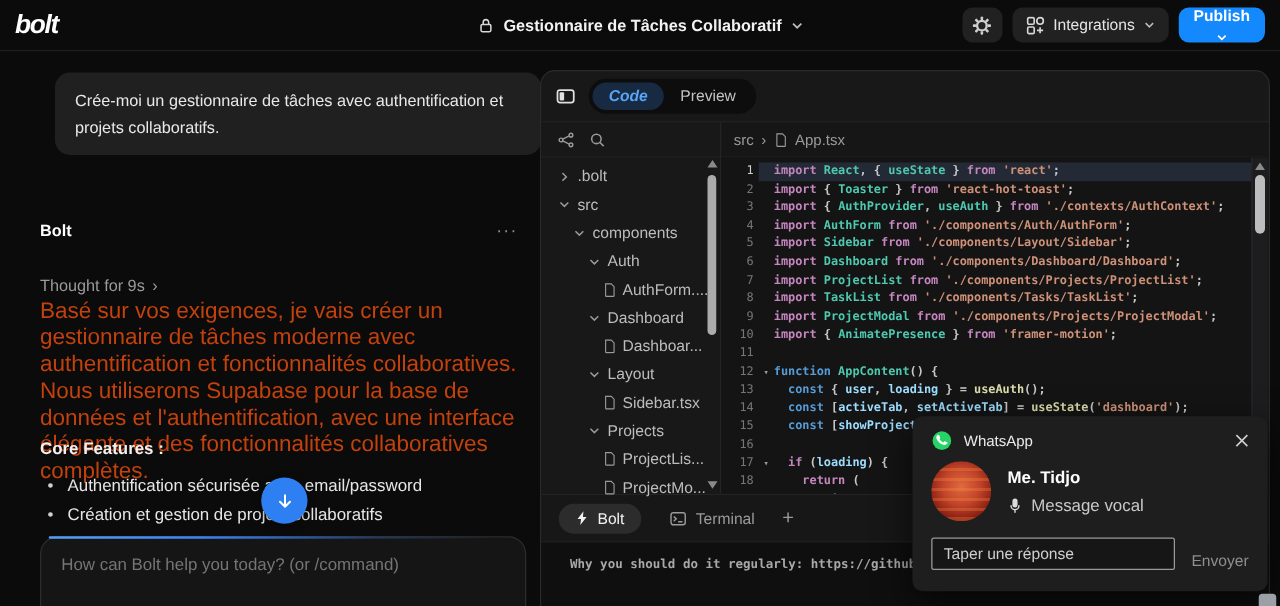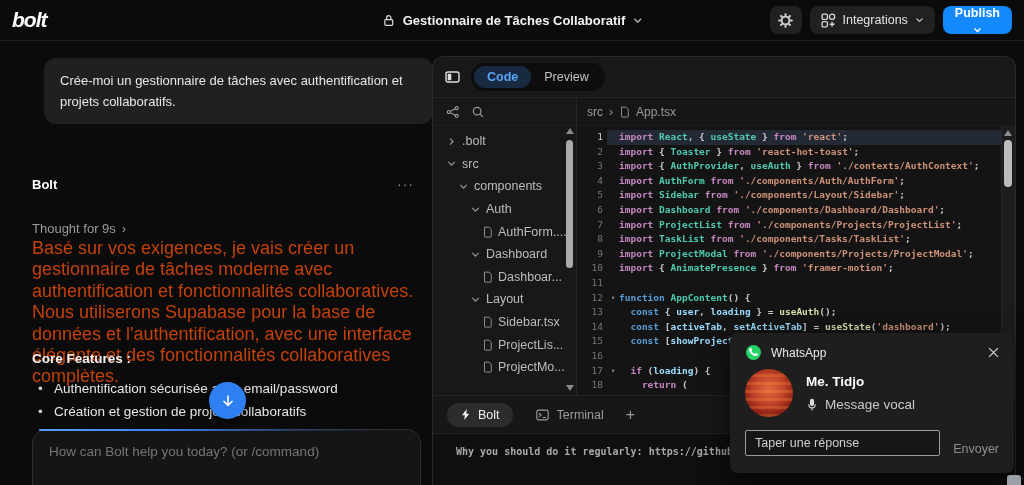--- a/index.html
+++ b/index.html
@@ -47,21 +47,21 @@
               resize:none;padding:14px 16px;font-family:"Liberation Sans",sans-serif;font-size:13.5px;color:#e6e6e6;}
   .chat-input textarea::placeholder{color:#757575;}
 
   
   #workbench{position:absolute;top:56px;left:432px;width:584px;height:429px;box-sizing:border-box;
              background:#181818;border:1px solid #2a2a2a;border-bottom:0;border-radius:12px 12px 0 0;
              display:flex;flex-direction:column;overflow:hidden;}
   .wb-header{height:40px;flex:none;border-bottom:1px solid #242424;display:flex;align-items:center;
              gap:10px;padding:0 11px;}
   .seg{display:flex;background:#0d0d0d;border-radius:999px;padding:3px;}
-  .seg-code{padding:4px 13px;border-radius:999px;background:#182a42;color:#58a4f6;font-size:12.5px;font-weight:600;}
+  .seg-code{padding:4px 13px;border-radius:999px;background:#182a42;color:#58a4f6;font-size:12.5px;font-weight:600;font-style:italic;}
   .seg-prev{padding:4px 13px;color:#c2c2c2;font-size:12.5px;}
   .wb-main{flex:1;display:flex;min-height:0;}
   .explorer{width:143px;flex:none;border-right:1px solid #242424;position:relative;background:#181818;}
   .exp-toolbar{height:27px;display:flex;align-items:center;gap:11px;padding-left:13px;border-bottom:1px solid #202020;}
   .tree{padding-top:4px;}
   .tree-row{height:22.6px;display:flex;align-items:center;gap:5px;font-size:12.5px;color:#bcbcbc;cursor:default;}
   .tree-row svg{flex:none;}
   .exp-sb{position:absolute;top:30px;right:1px;bottom:4px;width:10px;}
   .exp-sb .thumb{position:absolute;top:12px;left:1px;width:7px;height:128px;background:#ababab;border-radius:4px;}
   .sb-arrow-up{position:absolute;top:0;left:1px;width:0;height:0;border-left:4px solid transparent;
@@ -313,20 +313,28 @@
               <span>Layout</span>
             </div>
             <div class="tree-row" style="padding-left: 49px;">
               <span>
                 <svg width="11" height="12" viewBox="0 0 14 16" fill="none" stroke="#9a9a9a" stroke-width="1.2">
                   <path d="M3 1.5 h6 l3 3 V14 a.8.8 0 0 1 -.8.8 H3.8 A.8.8 0 0 1 3 14 Z"></path>
                 </svg>
               </span>
               <span>Sidebar.tsx</span>
             </div>
+            <div class="tree-row" style="padding-left: 37px;">
+              <span>
+                <svg width="11" height="11" viewBox="0 0 14 14" fill="none" stroke="#9a9a9a" stroke-width="1.5">
+                  <path d="M3 5 l4 4 4-4"></path>
+                </svg>
+              </span>
+              <span>Projects</span>
+            </div>
             <div class="tree-row" style="padding-left: 49px;">
               <span>
                 <svg width="11" height="12" viewBox="0 0 14 16" fill="none" stroke="#9a9a9a" stroke-width="1.2">
                   <path d="M3 1.5 h6 l3 3 V14 a.8.8 0 0 1 -.8.8 H3.8 A.8.8 0 0 1 3 14 Z"></path>
                 </svg>
               </span>
               <span>ProjectLis...</span>
             </div>
             <div class="tree-row" style="padding-left: 49px;">
               <span>

